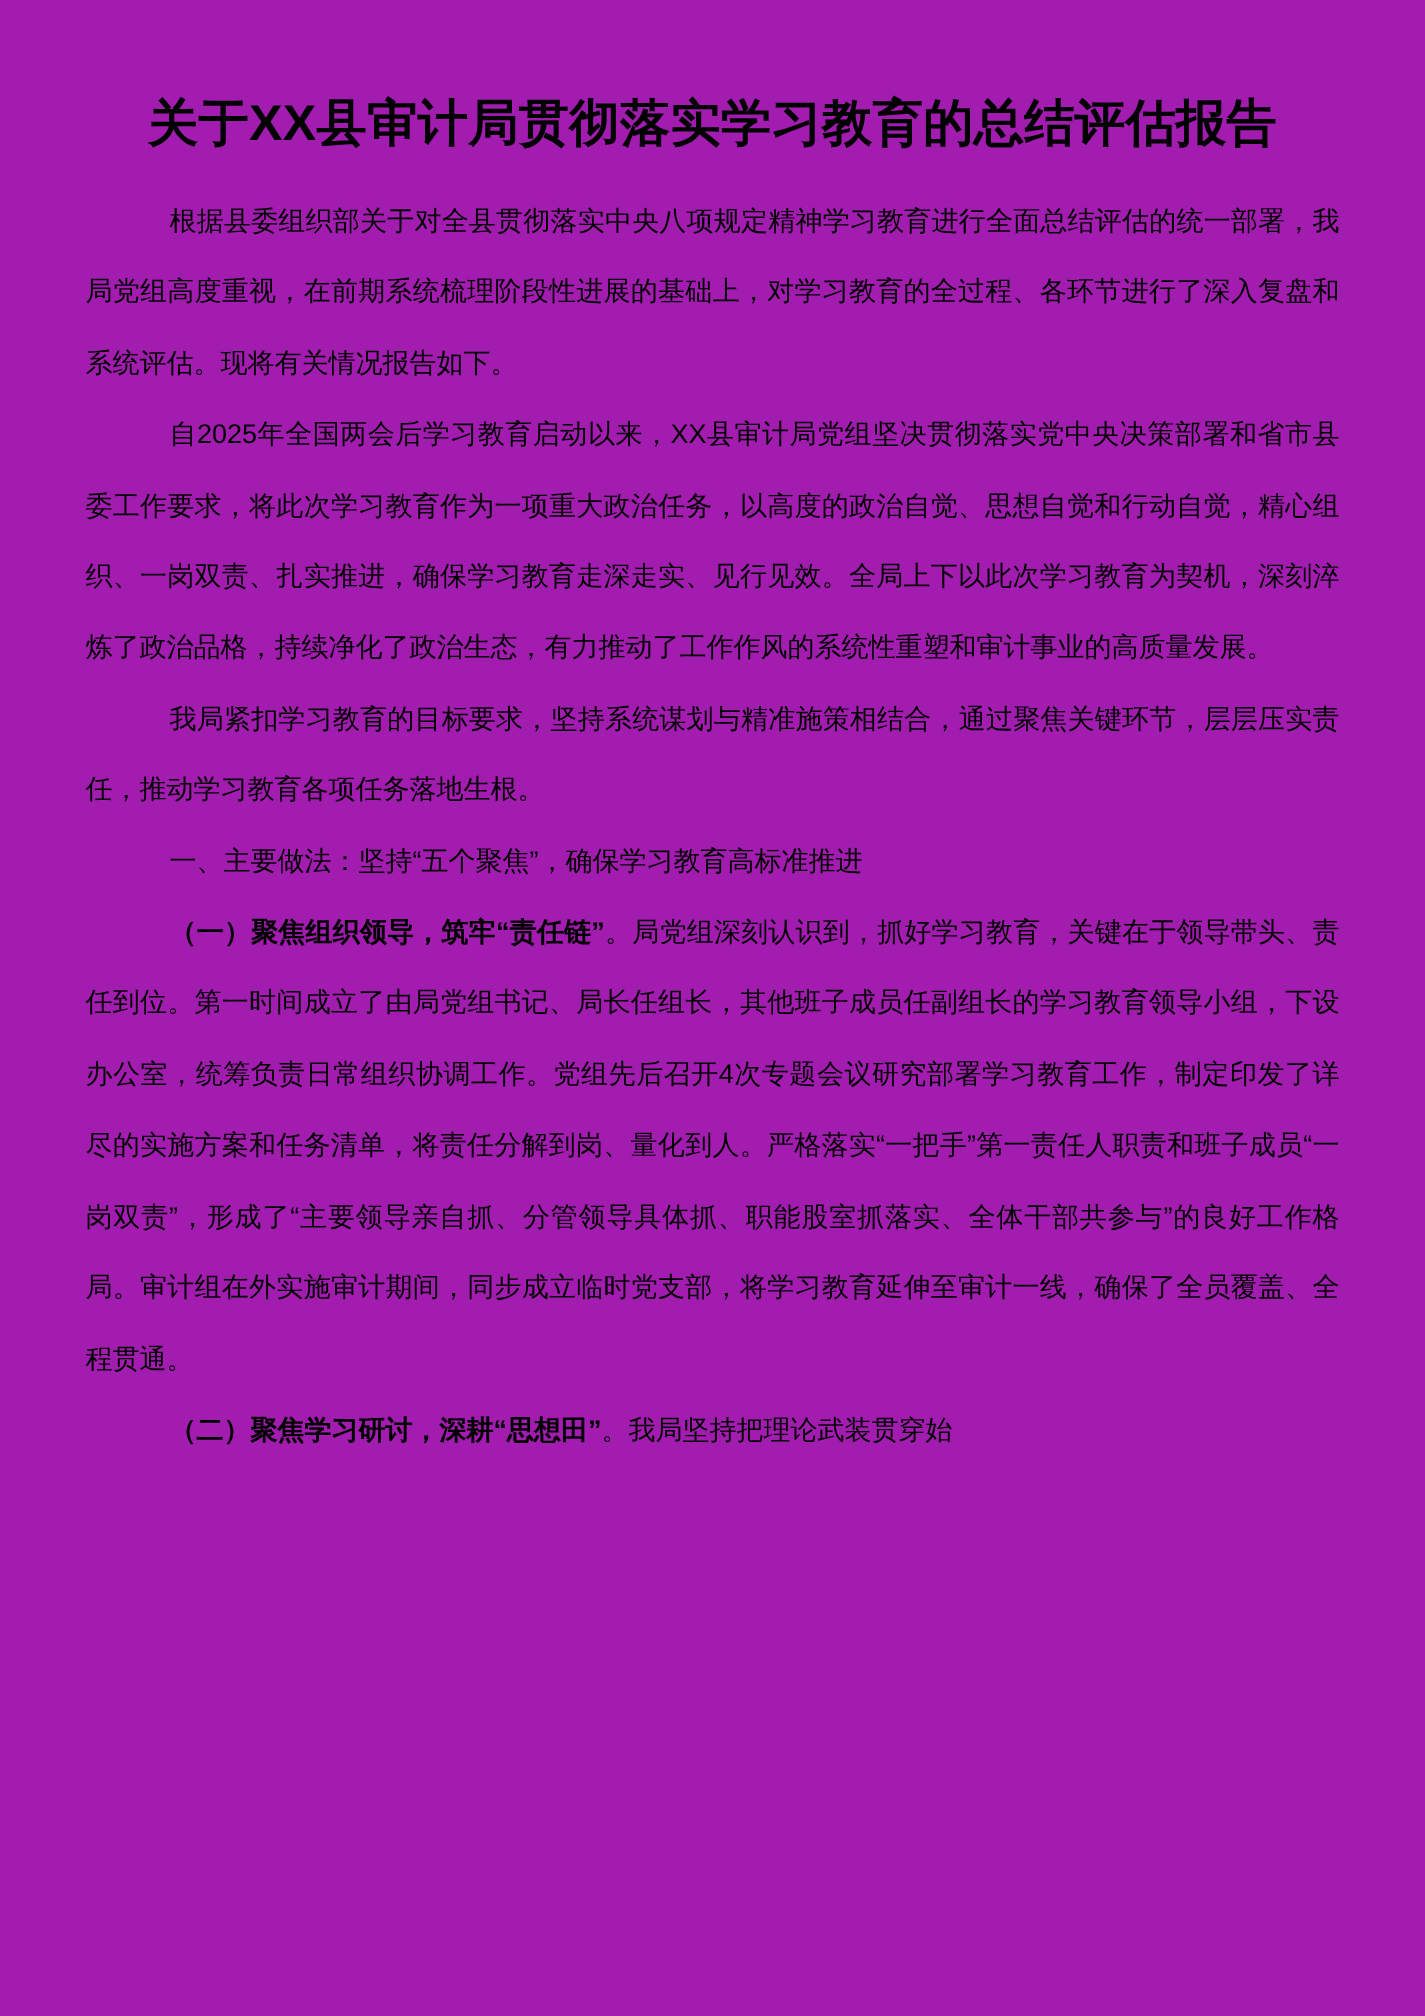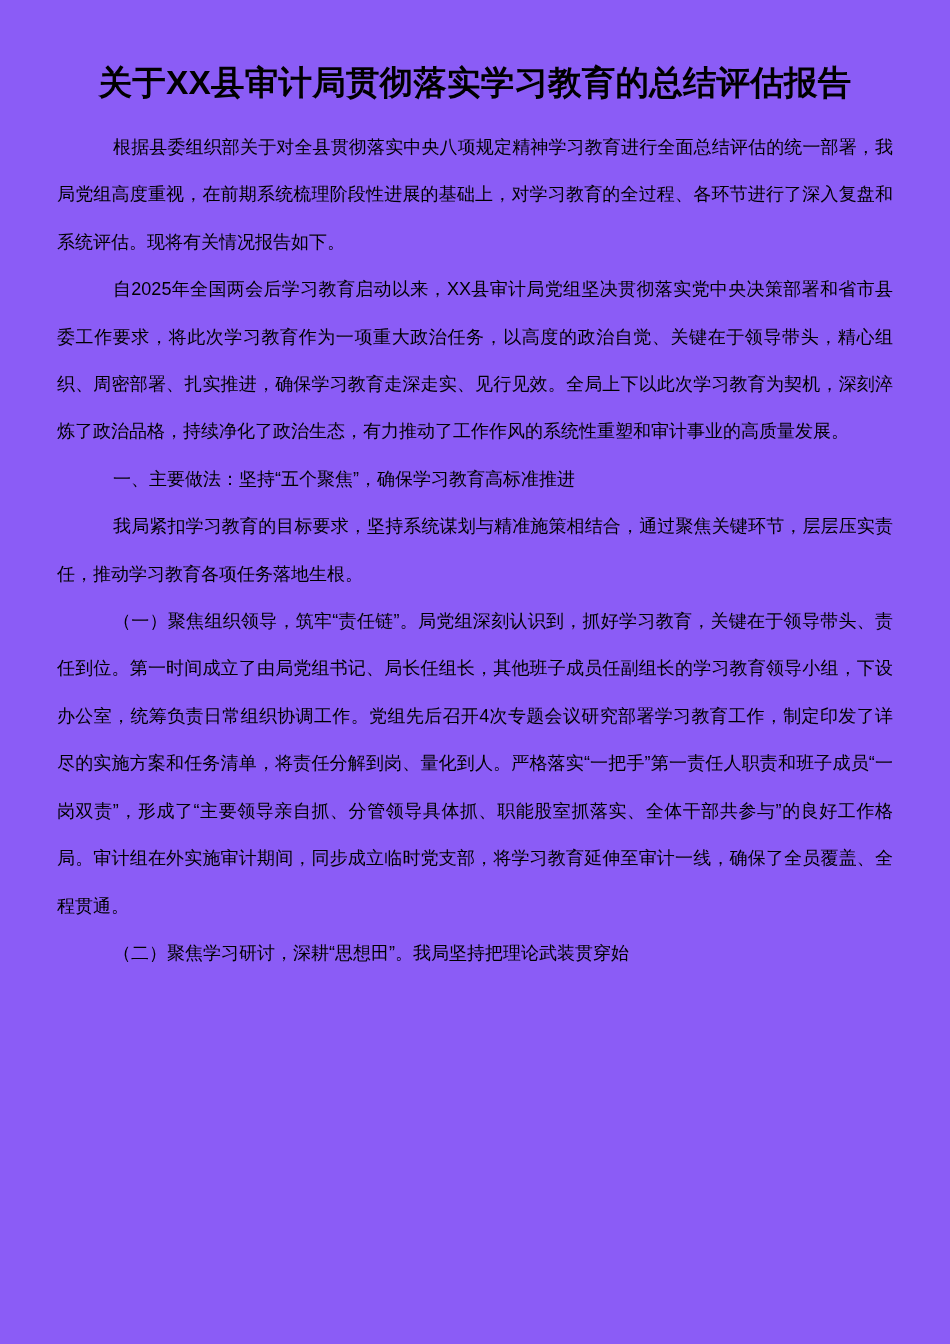--- a/index.html
+++ b/index.html
@@ -14,21 +14,21 @@
     font-family: "Liberation Sans", "DejaVu Sans", sans-serif;
     color: #000000;
     -webkit-font-smoothing: antialiased;
   }
   .page {
     position: relative;
     width: 950px;
     height: 1344px;
     box-sizing: border-box;
     padding: 0 57px;
-    background: #8b5cf6;
+    background: #a21caf;
   }
   .doc-title {
     margin: 0;
     padding: 0;
     text-align: center;
     font-size: 33.5px;
     line-height: 62px;
     font-weight: 700;
     letter-spacing: 0.2px;
     padding-top: 52px;
@@ -46,44 +46,44 @@
     text-justify: inter-ideograph;
     text-indent: 56px;
     letter-spacing: 0px;
     word-break: break-all;
     font-weight: 400;
   }
   p.para:last-child {
     text-align: left;
   }
   .bold {
-    font-weight: 400;
+    font-weight: 700;
   }
   .heading-para {
     font-weight: 700;
   }
   .tail {
     font-weight: 400;
   }
 </style>
 </head>
 <body>
 
 <div class="page">
 
   <h1 class="doc-title">关于XX县审计局贯彻落实学习教育的总结评估报告</h1>
 
   <div class="body-block">
 
     <p class="para">根据县委组织部关于对全县贯彻落实中央八项规定精神学习教育进行全面总结评估的统一部署，我局党组高度重视，在前期系统梳理阶段性进展的基础上，对学习教育的全过程、各环节进行了深入复盘和系统评估。现将有关情况报告如下。</p>
 
-    <p class="para">自2025年全国两会后学习教育启动以来，XX县审计局党组坚决贯彻落实党中央决策部署和省市县委工作要求，将此次学习教育作为一项重大政治任务，以高度的政治自觉、关键在于领导带头，精心组织、周密部署、扎实推进，确保学习教育走深走实、见行见效。全局上下以此次学习教育为契机，深刻淬炼了政治品格，持续净化了政治生态，有力推动了工作作风的系统性重塑和审计事业的高质量发展。</p>
+    <p class="para">自2025年全国两会后学习教育启动以来，XX县审计局党组坚决贯彻落实党中央决策部署和省市县委工作要求，将此次学习教育作为一项重大政治任务，以高度的政治自觉、思想自觉和行动自觉，精心组织、一岗双责、扎实推进，确保学习教育走深走实、见行见效。全局上下以此次学习教育为契机，深刻淬炼了政治品格，持续净化了政治生态，有力推动了工作作风的系统性重塑和审计事业的高质量发展。</p>
+
+    <p class="para">我局紧扣学习教育的目标要求，坚持系统谋划与精准施策相结合，通过聚焦关键环节，层层压实责任，推动学习教育各项任务落地生根。</p>
 
     <p class="para heading-para">一、主要做法：坚持“五个聚焦”，确保学习教育高标准推进</p>
-
-    <p class="para">我局紧扣学习教育的目标要求，坚持系统谋划与精准施策相结合，通过聚焦关键环节，层层压实责任，推动学习教育各项任务落地生根。</p>
 
     <p class="para"><span class="bold">（一）聚焦组织领导，筑牢“责任链”</span><span class="tail">。局党组深刻认识到，抓好学习教育，关键在于领导带头、责任到位。第一时间成立了由局党组书记、局长任组长，其他班子成员任副组长的学习教育领导小组，下设办公室，统筹负责日常组织协调工作。党组先后召开4次专题会议研究部署学习教育工作，制定印发了详尽的实施方案和任务清单，将责任分解到岗、量化到人。严格落实“一把手”第一责任人职责和班子成员“一岗双责”，形成了“主要领导亲自抓、分管领导具体抓、职能股室抓落实、全体干部共参与”的良好工作格局。审计组在外实施审计期间，同步成立临时党支部，将学习教育延伸至审计一线，确保了全员覆盖、全程贯通。</span></p>
 
     <p class="para"><span class="bold">（二）聚焦学习研讨，深耕“思想田”</span><span class="tail">。我局坚持把理论武装贯穿始</span></p>
 
   </div>
 </div>
 
 </body></html>

